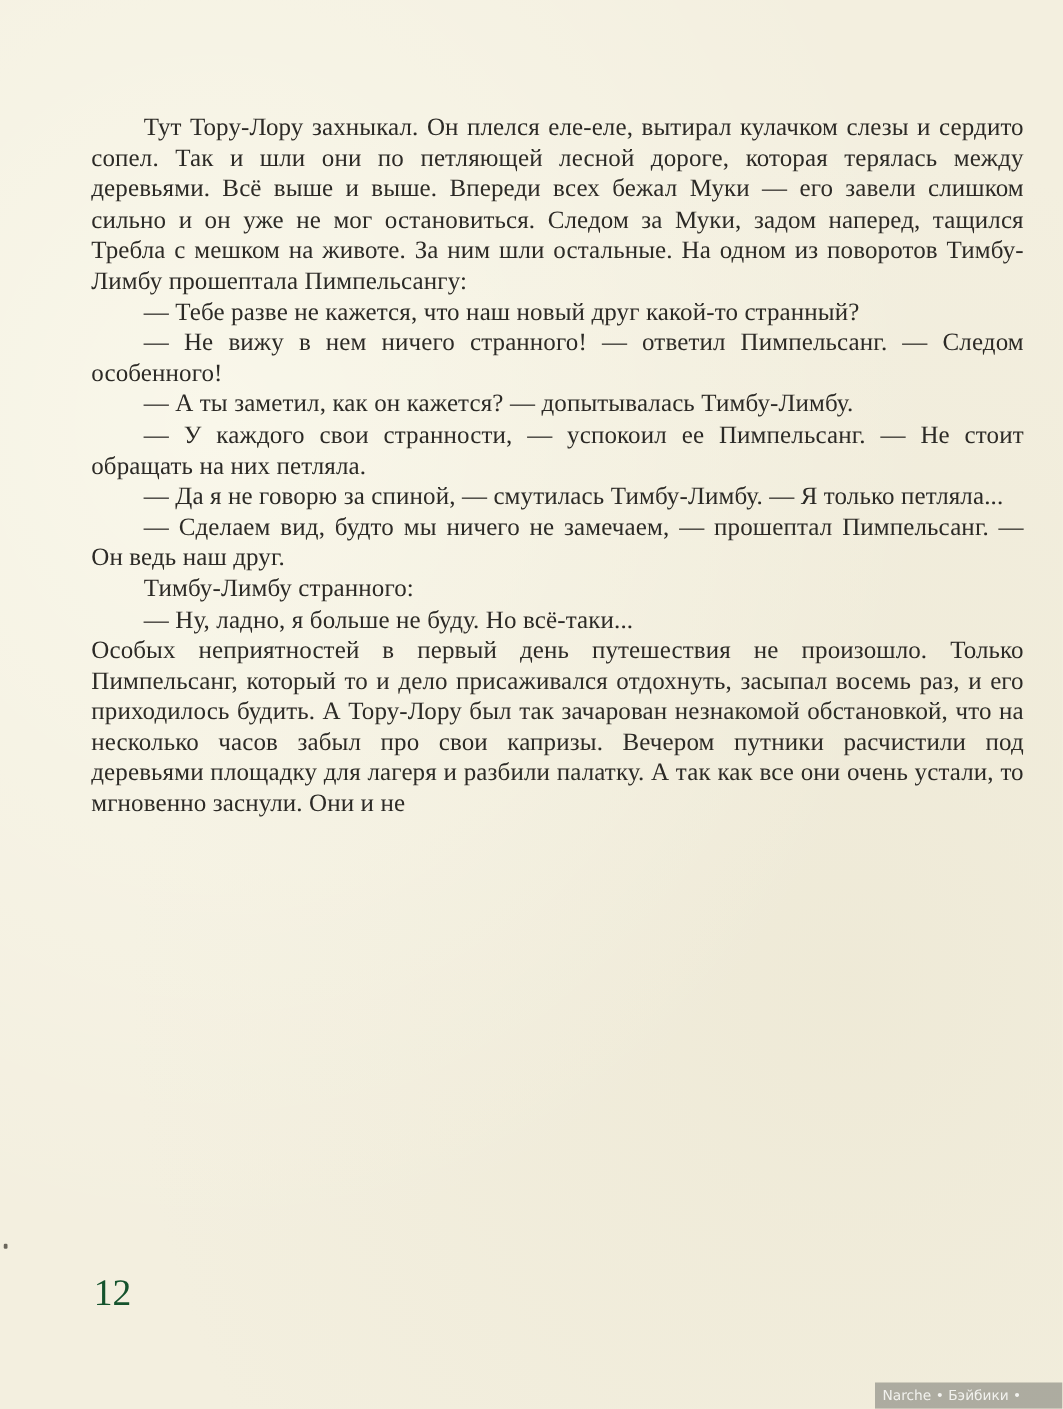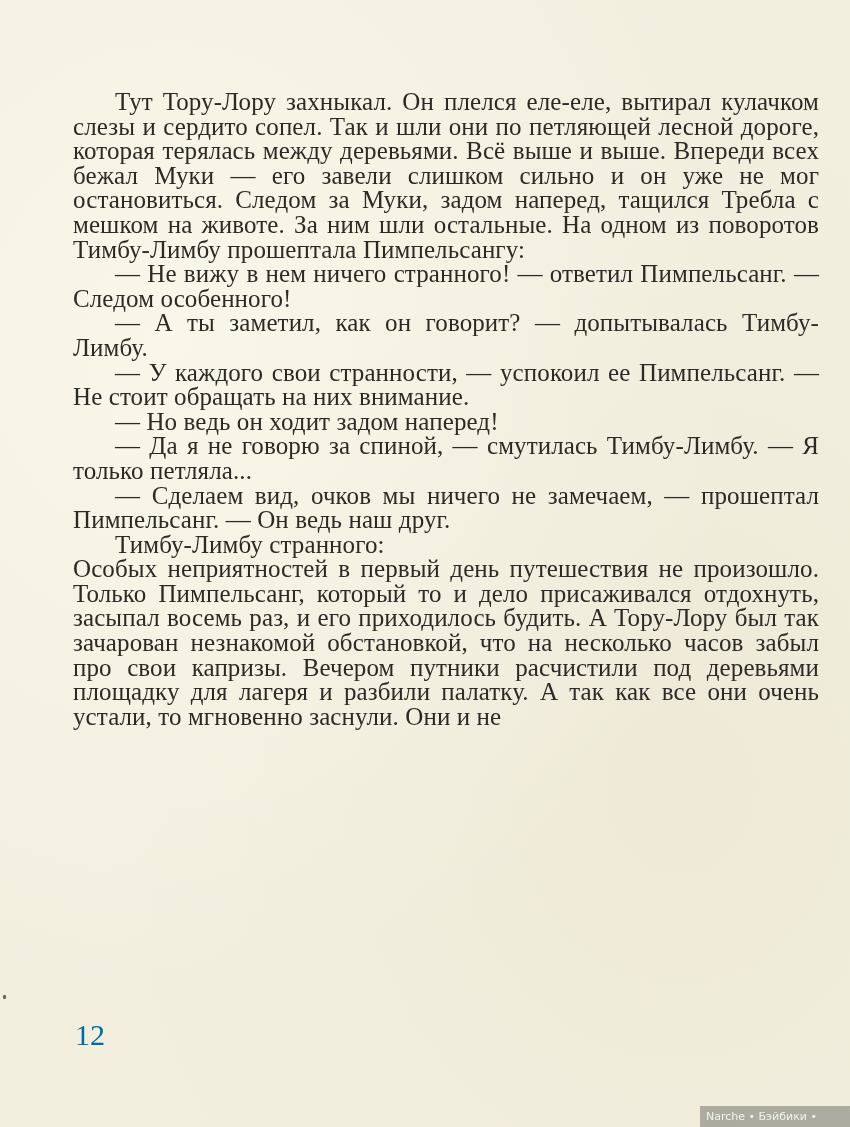--- a/index.html
+++ b/index.html
@@ -7,51 +7,52 @@
     width: 850px; height: 1127px; overflow: hidden; position: relative;
     background: #f3efdf;
     background-image:
       radial-gradient(ellipse at 20% 30%, rgba(255,255,245,0.5), rgba(255,255,245,0) 60%),
       radial-gradient(ellipse at 80% 70%, rgba(230,224,200,0.35), rgba(230,224,200,0) 60%);
     font-family: "Liberation Serif", "DejaVu Serif", serif;
     color: #2c2a26;
   }
   .page-body {
     position: absolute; left: 73px; top: 90px; width: 746px;
-    font-size: 25px; line-height: 24.6px;
+    font-size: 20px; line-height: 24.6px;
     text-align: justify;
     letter-spacing: 0.1px;
   }
   .page-body p { margin: 0; text-indent: 42px; }
   .page-body p.no-indent { text-indent: 0; font-family: Liberation Serif, serif; }
   .page-number {
     position: absolute; left: 75px; top: 1018px;
-    font-size: 30px; color: #0369a1;
+    font-size: 30px; color: #14532d;
   }
   .watermark {
     position: absolute; right: 0; bottom: 0;
     height: 21px; padding: 0 6px 0 6px;
     background: rgba(150,150,140,0.75);
     color: #f2f2ee; font-family: "DejaVu Sans", sans-serif;
     font-size: 11px; line-height: 21px; width: 138px; text-align: left;
   }
   .speck { position: absolute; left: 3px; top: 995px; width: 3px; height: 4px; background: #6a665c; border-radius: 1px; }
 </style>
 </head>
 <body>
 
 <div class="page-body">
   <p>Тут Тору-Лору захныкал. Он плелся еле-еле, вытирал кулачком слезы и сердито сопел. Так и шли они по петляющей лесной дороге, которая терялась между деревьями. Всё выше и выше. Впереди всех бежал Муки — его завели слишком сильно и он уже не мог остановиться. Следом за Муки, задом наперед, тащился Требла с мешком на животе. За ним шли остальные. На одном из поворотов Тимбу-Лимбу прошептала Пимпельсангу:</p>
+  <p>— Тебе разве не кажется, что наш новый друг какой-то странный?</p>
   <p>— Не вижу в нем ничего странного! — ответил Пимпельсанг. — Следом особенного!</p>
-  <p>— А ты заметил, как он говорит? — допытывалась Тимбу-Лимбу.</p>
-  <p>— У каждого свои странности, — успокоил ее Пимпельсанг. — Не стоит обращать на них внимание.</p>
-  <p>— Но ведь он ходит задом наперед!</p>
+  <p>— А ты заметил, как он кажется? — допытывалась Тимбу-Лимбу.</p>
+  <p>— У каждого свои странности, — успокоил ее Пимпельсанг. — Не стоит обращать на них петляла.</p>
   <p>— Да я не говорю за спиной, — смутилась Тимбу-Лимбу. — Я только петляла...</p>
-  <p>— Сделаем вид, очков мы ничего не замечаем, — прошептал Пимпельсанг. — Он ведь наш друг.</p>
+  <p>— Сделаем вид, будто мы ничего не замечаем, — прошептал Пимпельсанг. — Он ведь наш друг.</p>
   <p>Тимбу-Лимбу странного:</p>
+  <p>— Ну, ладно, я больше не буду. Но всё-таки...</p>
   <p class="no-indent">Особых неприятностей в первый день путешествия не произошло. Только Пимпельсанг, который то и дело присаживался отдохнуть, засыпал восемь раз, и его приходилось будить. А Тору-Лору был так зачарован незнакомой обстановкой, что на несколько часов забыл про свои капризы. Вечером путники расчистили под деревьями площадку для лагеря и разбили палатку. А так как все они очень устали, то мгновенно заснули. Они и не</p>
 </div>
 
 <div class="speck"></div>
 
 <div class="page-number">12</div>
 
 <div class="watermark">Narche • Бэйбики • babiki.ru</div>
 
 </body></html>

